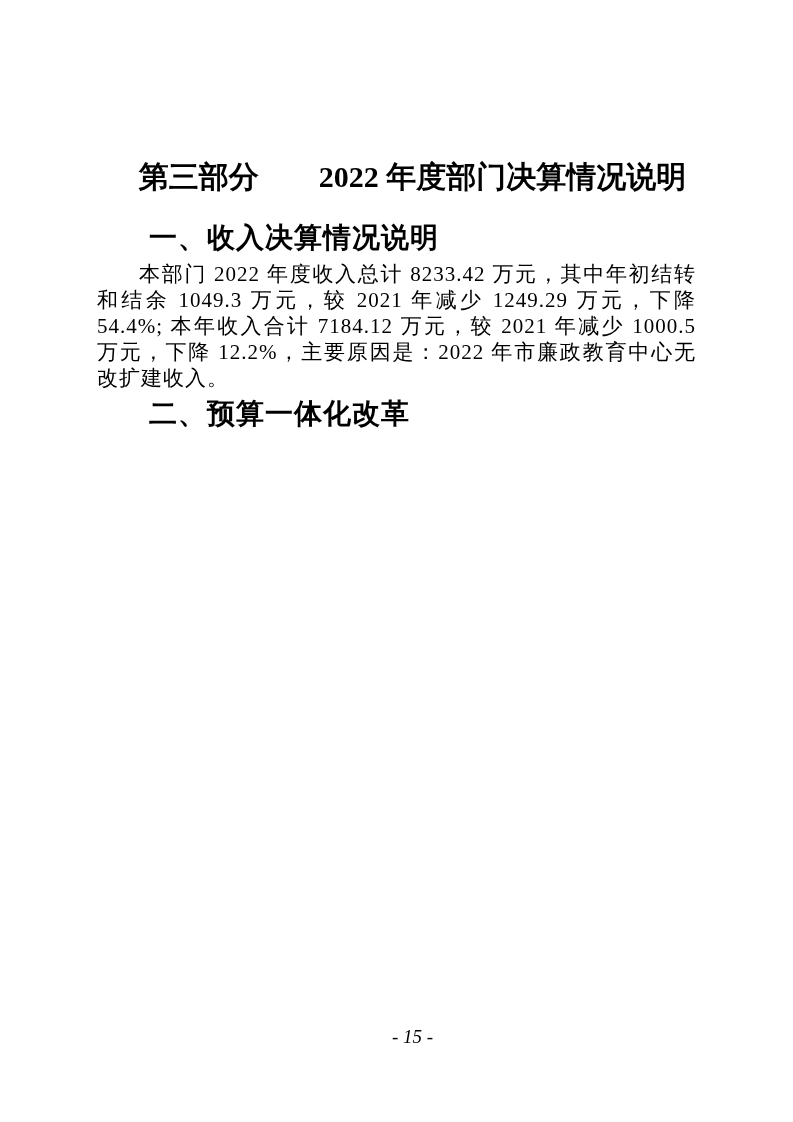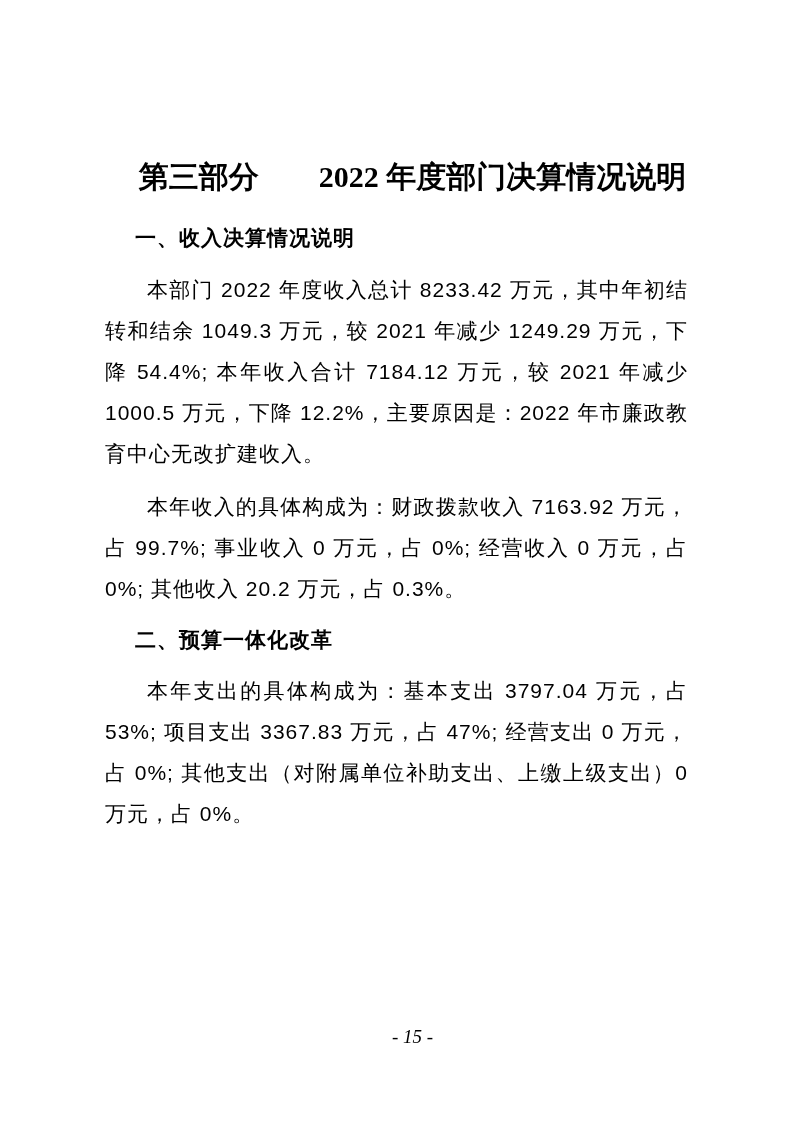--- a/index.html
+++ b/index.html
@@ -32,30 +32,30 @@
     position: absolute;
     top: 219px;
     left: 93px;
     width: 607px;
   }
   .section { margin: 0; }
   .section-heading {
     margin: 0;
     font-family: "Liberation Sans", sans-serif;
     font-weight: 700;
-    font-size: 21px;
+    font-size: 28px;
     line-height: 37.6px;
     text-indent: 2em;
     letter-spacing: 1px;
   }
   .para {
-    margin: 12px;
-    font-family: Liberation Sans, sans-serif;
+    margin: 4px;
+    font-family: Liberation Serif, serif;
     font-size: 21px;
-    line-height: 41px;
+    line-height: 26px;
     text-align: justify;
     text-indent: 2em;
     letter-spacing: 1px;
   }
   .footer {
     position: absolute;
     top: 1022px;
     left: 16px;
     width: 100%;
     text-align: center;
@@ -70,26 +70,24 @@
 
 <div class="page">
 
   <h1 class="doc-title">第三部分　　2022 年度部门决算情况说明</h1>
 
   <div class="body-block">
 
     <div class="section">
       <h2 class="section-heading">一、收入决算情况说明</h2>
       <p class="para">本部门 2022 年度收入总计 8233.42 万元，其中年初结转和结余 1049.3 万元，较 2021 年减少 1249.29 万元，下降 54.4%; 本年收入合计 7184.12 万元，较 2021 年减少 1000.5 万元，下降 12.2%，主要原因是：2022 年市廉政教育中心无改扩建收入。</p>
-      <p class="para">本年收入的具体构成为：财政拨款收入 7163.92 万元，占 99.7%; 事业收入 0 万元，占 0%; 经营收入 0 万元，占 0%; 其他收入 20.2 万元，占 0.3%。</p>
     </div>
 
     <div class="section">
       <h2 class="section-heading">二、预算一体化改革</h2>
-      <p class="para">本年支出的具体构成为：基本支出 3797.04 万元，占 53%; 项目支出 3367.83 万元，占 47%; 经营支出 0 万元，占 0%; 其他支出（对附属单位补助支出、上缴上级支出）0 万元，占 0%。</p>
     </div>
 
 
   </div>
 
   <div class="footer">- 15 -</div>
 
 </div>
 
 </body></html>

